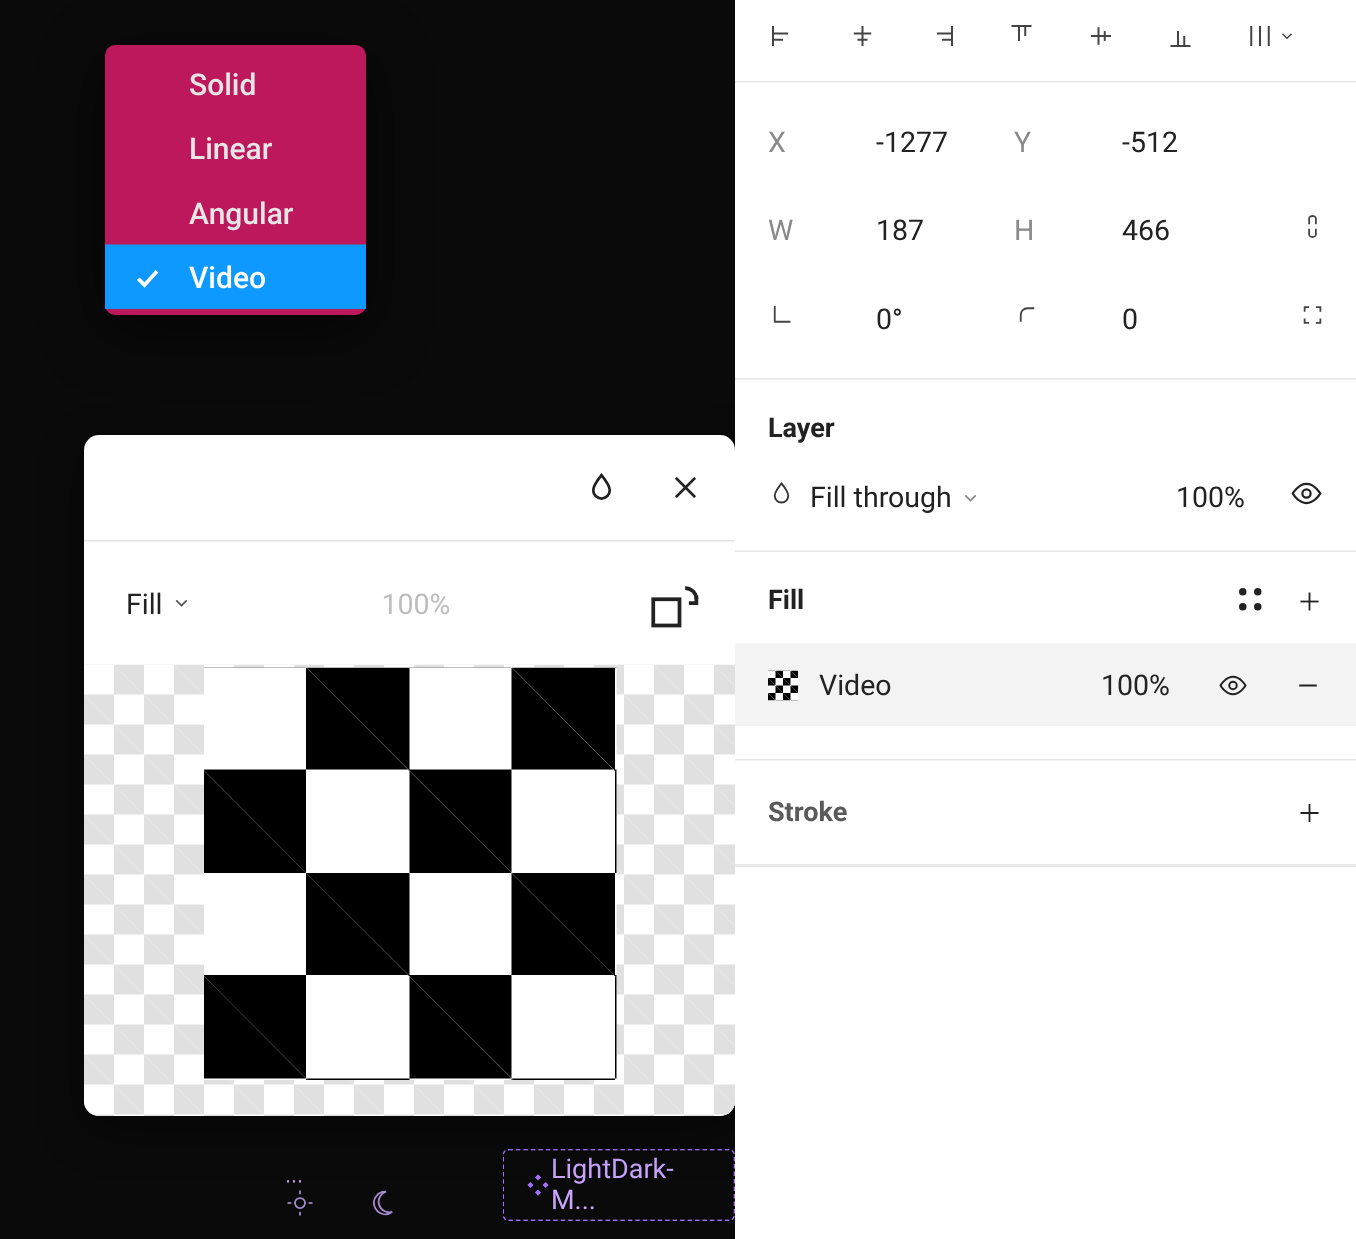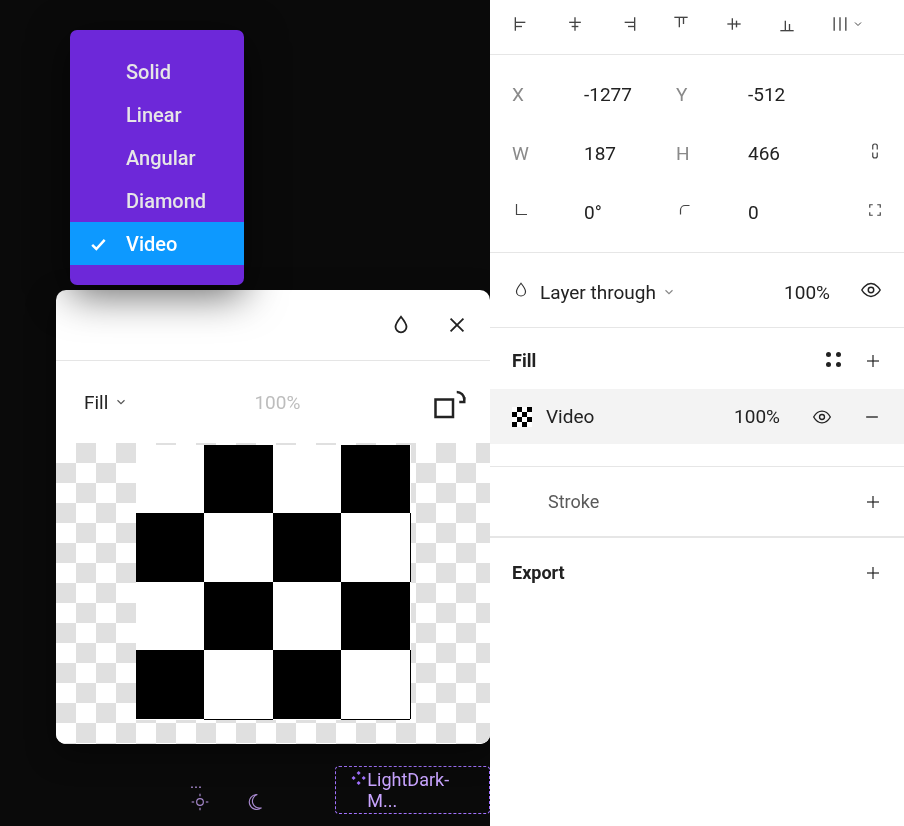--- a/index.html
+++ b/index.html
@@ -19,20 +19,21 @@
     width: 490px;
     height: 826px;
     background: #0a0a0a;
   }
 
   .canvas-bottom-widget {
     position: absolute;
     bottom: 12px;
     left: 335px;
     display: flex;
+    align-items: center;
     gap: 0;
     color: #c8a4ff;
     font-size: 18px;
     border: 1px dashed #a272ff;
     border-radius: 4px;
     padding: 2px 14px;
     background: rgba(0,0,0,0.0);
   }
   .canvas-bottom-widget svg { width: 18px; height: 18px; }
 
@@ -118,23 +119,23 @@
     background-position: 0 0, 68px 68px;
     background-color:#fff;
   }
 
   
   .fill-type-menu {
     position: absolute;
     left: 70px;
     top: 30px;
     width: 174px;
-    background: #6d28d9;
+    background: #be185d;
     border-radius: 7px;
-    padding: 20px 0;
+    padding: 4px 0;
     box-shadow: 0 10px 40px rgba(0,0,0,0.6);
     z-index: 100;
   }
   .fill-type-item {
     height: 43px;
     display: flex;
     align-items: center;
     padding: 0 18px 0 56px;
     font-size: 20px;
     font-weight: 500;
@@ -236,21 +237,21 @@
   }
   .fill-row .name { font-size:19px; }
   .fill-row .opac { margin-left:auto; font-size:19px; }
   .fill-row svg { width:20px;height:20px; stroke:#222; fill:none; stroke-width:1.6; cursor:pointer;}
   .fill-row .minus { margin-left:16px; }
 
   .section-simple {
     display:flex; justify-content:space-between; align-items:center;
     padding: 24px 22px; font-size:18px; font-weight:700; color:#222;
   }
-  .section-simple .stroke-label {color:#5a5a5a; font-weight:400;margin-left:36px;}
+  .section-simple .stroke-label {color:#5a5a5a; font-weight:700;}
 
 </style>
 </head>
 <body>
 
 <div class="canvas">
 
   <div class="canvas-bottom-icons">
     <div style="position:relative;">
       <span class="dots">⋯</span>
@@ -318,23 +319,20 @@
 
 <div class="fill-type-item">
       <span>Solid</span>
     </div>
     <div class="fill-type-item">
       <span>Linear</span>
     </div>
     <div class="fill-type-item">
       <span>Angular</span>
     </div>
-    <div class="fill-type-item">
-      <span>Diamond</span>
-    </div>
     <div class="fill-type-item selected">
       <svg class="check" viewBox="0 0 24 24">
         <polyline points="5 13 10 18 20 7" fill="none" stroke="#fff" stroke-width="3"></polyline>
       </svg>
       <span>Video</span>
     </div>
   </div>
 
 <div class="props">
 
@@ -423,28 +421,31 @@
           <path d="M19 9v-4h-4"></path>
           <path d="M5 15v4h4"></path>
           <path d="M19 15v4h-4"></path>
         </svg>
     </span>
   </div>
 
   <div class="props-sep"></div>
 
   <div class="section">
+    <div class="section-head">
+      <span>Layer</span>
+    </div>
     <div class="layer-row">
       <span class="blend-icon">
         <svg viewBox="0 0 24 24">
             <path d="M12 3c4 5 6 8 6 11a6 6 0 0 1-12 0c0-3 2-6 6-11z"></path>
           </svg>
       </span>
       <span class="blend-label">
-        <span>Layer through</span>
+        <span>Fill through</span>
         <svg viewBox="0 0 24 24">
             <polyline points="6 9 12 15 18 9" fill="none" stroke-width="2"></polyline>
           </svg>
       </span>
       <span class="opac">100%</span>
       <span class="eye">
         <svg viewBox="0 0 24 24">
             <path d="M2 12s4-7 10-7 10 7 10 7-4 7-10 7S2 12 2 12z"></path>
             <circle cx="12" cy="12" r="3"></circle>
           </svg>
@@ -492,21 +493,14 @@
         <line x1="12" y1="4" x2="12" y2="20"></line>
         <line x1="4" y1="12" x2="20" y2="12"></line>
       </svg>
   </div>
 
   <div class="props-sep"></div>
 
 
   <div class="props-sep"></div>
 
-  <div class="section-simple">
-    <span>Export</span>
-    <svg viewBox="0 0 24 24" width="18" height="18" stroke="#222" stroke-width="1.6" fill="none">
-        <line x1="12" y1="4" x2="12" y2="20"></line>
-        <line x1="4" y1="12" x2="20" y2="12"></line>
-      </svg>
-  </div>
 
 </div>
 
 </body></html>

